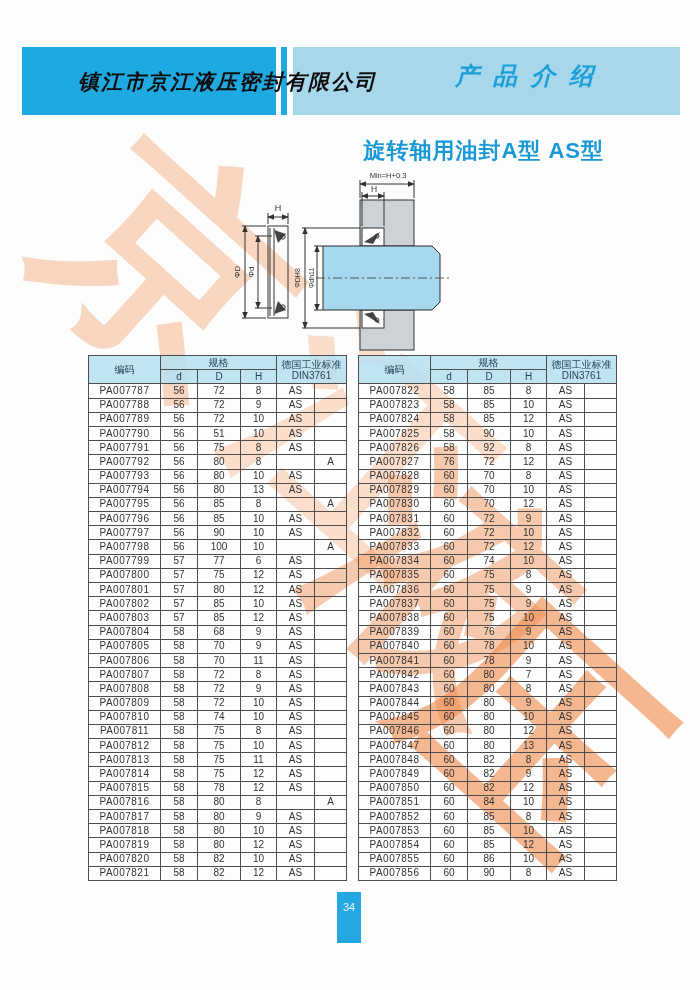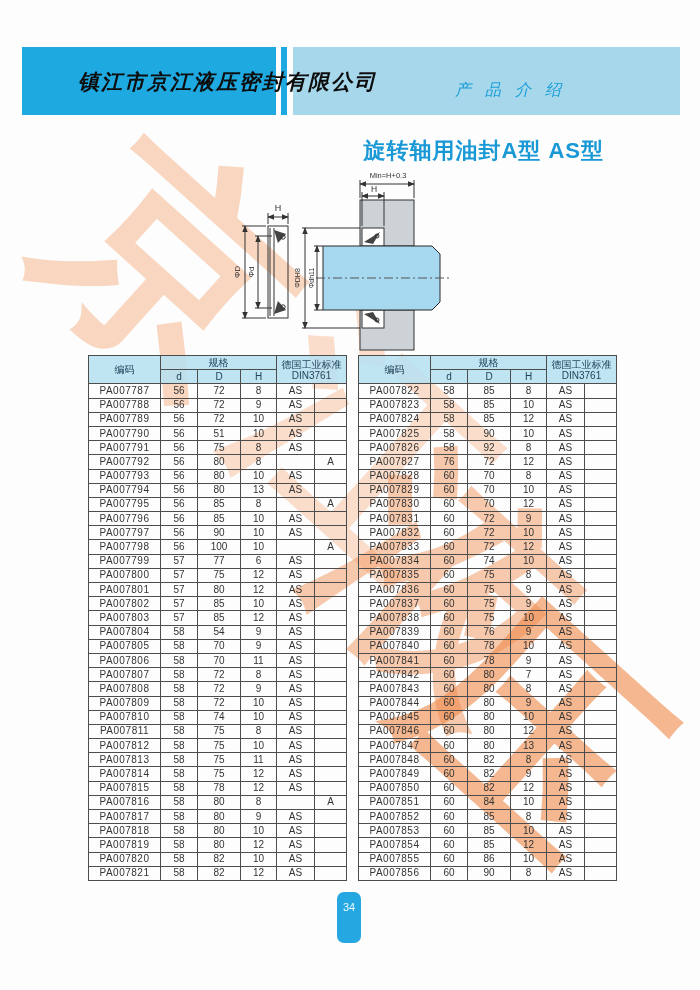--- a/index.html
+++ b/index.html
@@ -13,21 +13,21 @@
   #wm2{left:250px;top:330px;color:rgba(246,176,130,0.42);}
   #wm3{left:330px;top:470px;color:rgba(241,150,92,0.50);}
   #wm4{left:415px;top:610px;color:rgba(238,136,72,0.60);}
 
   
   .hdr-dark{position:absolute;left:22px;top:47px;width:254px;height:68px;background:#1ea9e1;z-index:2;}
   .hdr-stripe{position:absolute;left:281px;top:47px;width:6px;height:68px;background:#1ea9e1;z-index:2;}
   .hdr-light{position:absolute;left:293px;top:47px;width:387px;height:68px;background:#a7d7eb;z-index:2;}
   .company{position:absolute;left:78px;top:68px;z-index:3;color:#0d0d0d;font-size:21px;font-weight:bold;
            letter-spacing:2px;font-style:italic;white-space:nowrap;text-align:center;}
-  .section{position:absolute;left:455px;top:80px;z-index:3;color:#1b9fd9;font-size:16px;font-weight:normal;
+  .section{position:absolute;left:455px;top:60px;z-index:3;color:#1b9fd9;font-size:24px;font-weight:bold;
            letter-spacing:14px;white-space:nowrap;font-style:italic;}
 
   
   .ptitle{position:absolute;left:0;top:136px;width:604px;text-align:right;z-index:2;
           color:#1898d5;font-size:22px;font-weight:bold;letter-spacing:1px;}
 
   
   #diagram{position:absolute;left:228px;top:170px;z-index:2;}
   #diagram text{font-family:"Liberation Sans",sans-serif;fill:#333;}
 
@@ -37,21 +37,21 @@
   #right-table-wrap{left:358px;}
   table{border-collapse:collapse;table-layout:fixed;width:258px;border-radius:24px;}
   th,td{border:1px solid #4d4d4d;text-align:center;padding:0;font-size:10px;color:#333;
         height:13.2px;line-height:12px;overflow:hidden;white-space:nowrap;background:transparent;}
   thead th{background:rgba(182,224,240,0.88);color:#23455c;font-weight:normal;font-size:10px;}
   thead th.std{font-size:10px;line-height:11px;}
   td.code{letter-spacing:0.5px;}
 
   
   .pagenum{position:absolute;left:337px;top:892px;width:24px;height:51px;background:#25a7e2;z-index:2;
-           color:#eafaff;font-size:11px;text-align:center;padding-top:9px;box-sizing:border-box;border-radius:7px;}
+           color:#eafaff;font-size:11px;text-align:center;padding-top:9px;box-sizing:border-box;}
 </style>
 </head>
 <body>
 
 <div id="page">
 
   <div class="wm" id="wm1">京</div>
   <div class="wm" id="wm2">江</div>
   <div class="wm" id="wm3">液</div>
   <div class="wm" id="wm4">压</div>
@@ -293,21 +293,21 @@
             <td class="code">PA007803</td>
             <td>57</td>
             <td>85</td>
             <td>12</td>
             <td>AS</td>
             <td></td>
           </tr>
           <tr>
             <td class="code">PA007804</td>
             <td>58</td>
-            <td>54</td>
+            <td>68</td>
             <td>9</td>
             <td>AS</td>
             <td></td>
           </tr>
           <tr>
             <td class="code">PA007805</td>
             <td>58</td>
             <td>70</td>
             <td>9</td>
             <td>AS</td>

